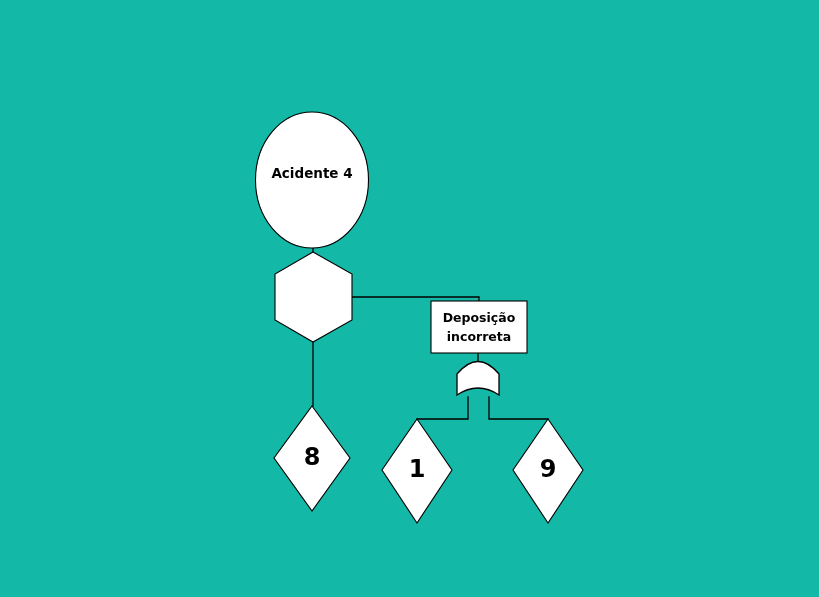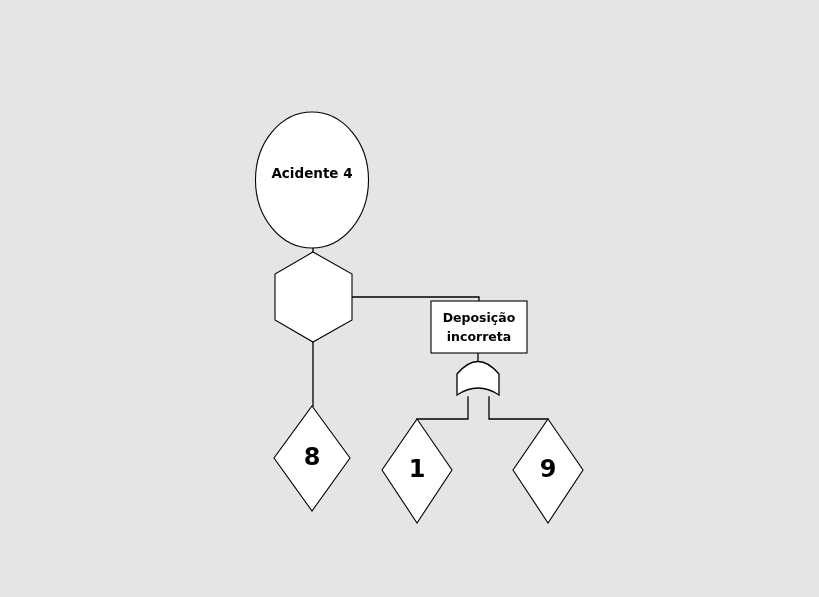--- a/index.html
+++ b/index.html
@@ -8,21 +8,21 @@
     padding: 0;
     background: #ffffff;
   }
   body {
     font-family: "DejaVu Sans", sans-serif;
   }
   #canvas {
     position: relative;
     width: 819px;
     height: 597px;
-    background: #e5e5e5;
+    background: #14b8a6;
     overflow: hidden;
   }
   #diagram-svg {
     position: absolute;
     top: 0;
     left: 0;
     width: 819px;
     height: 597px;
   }
   .shape-outline {

